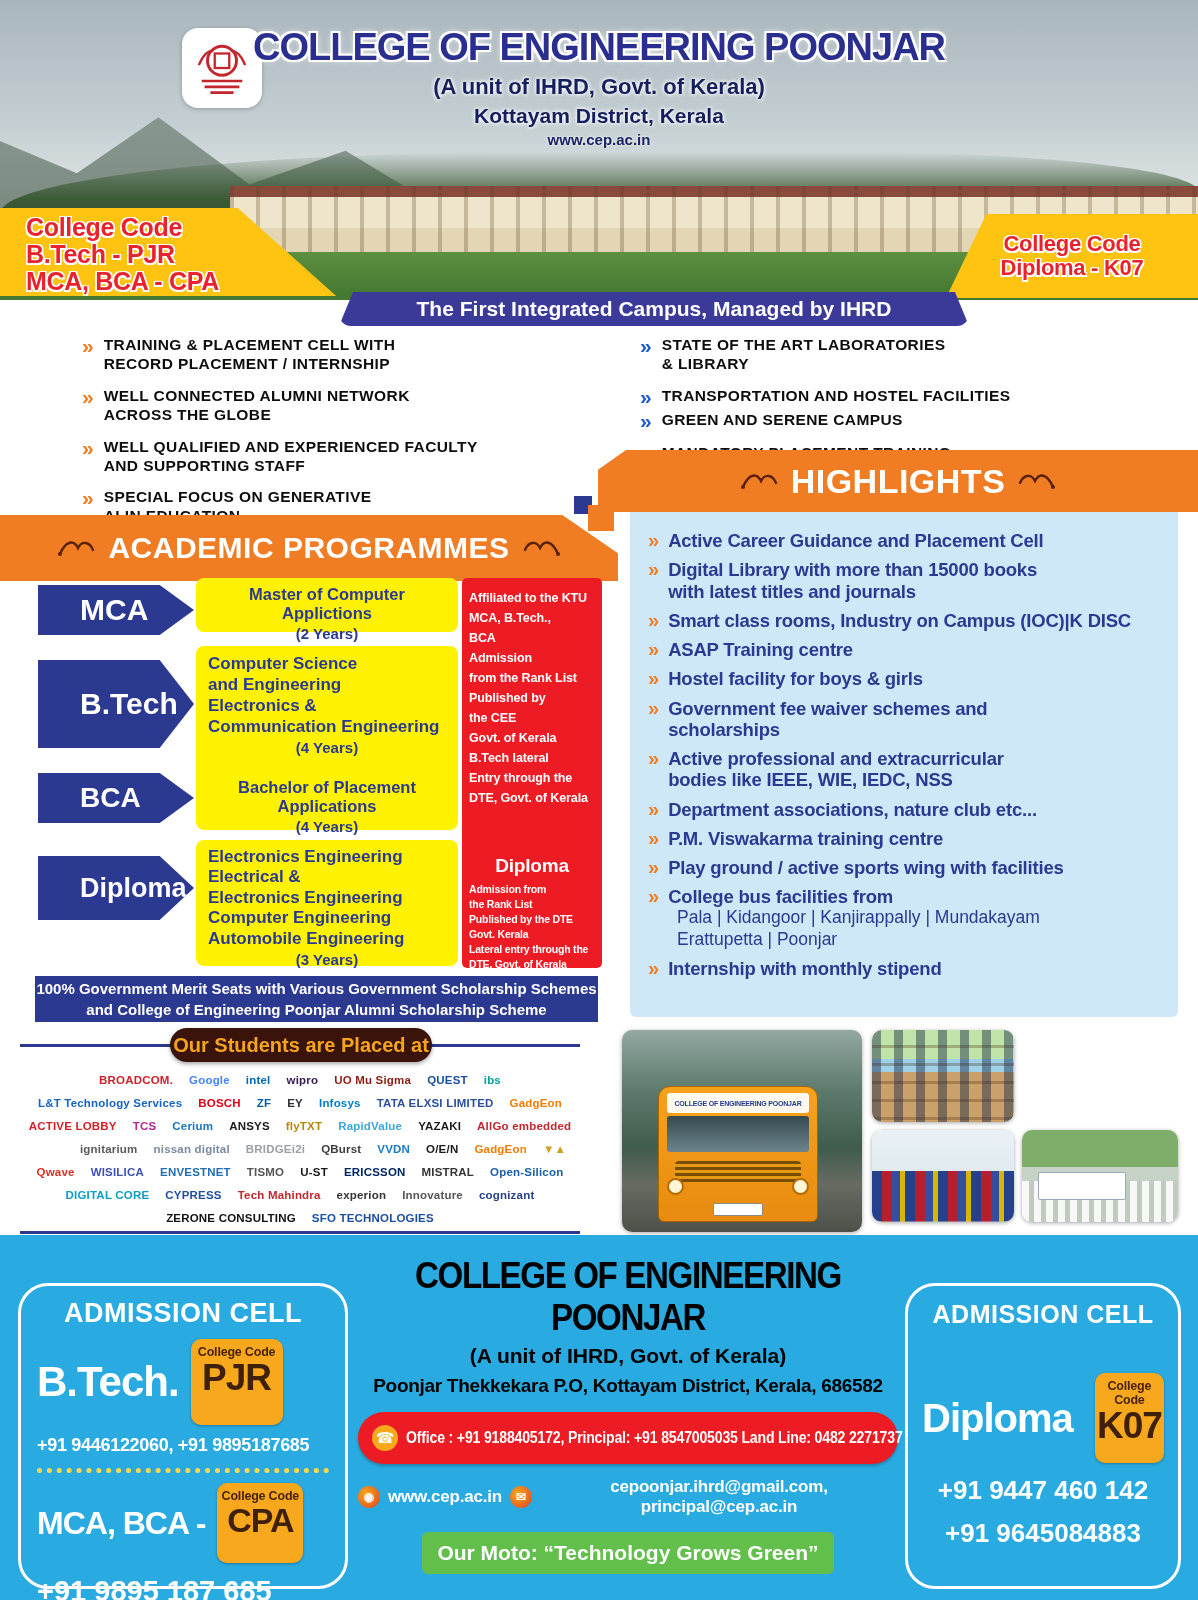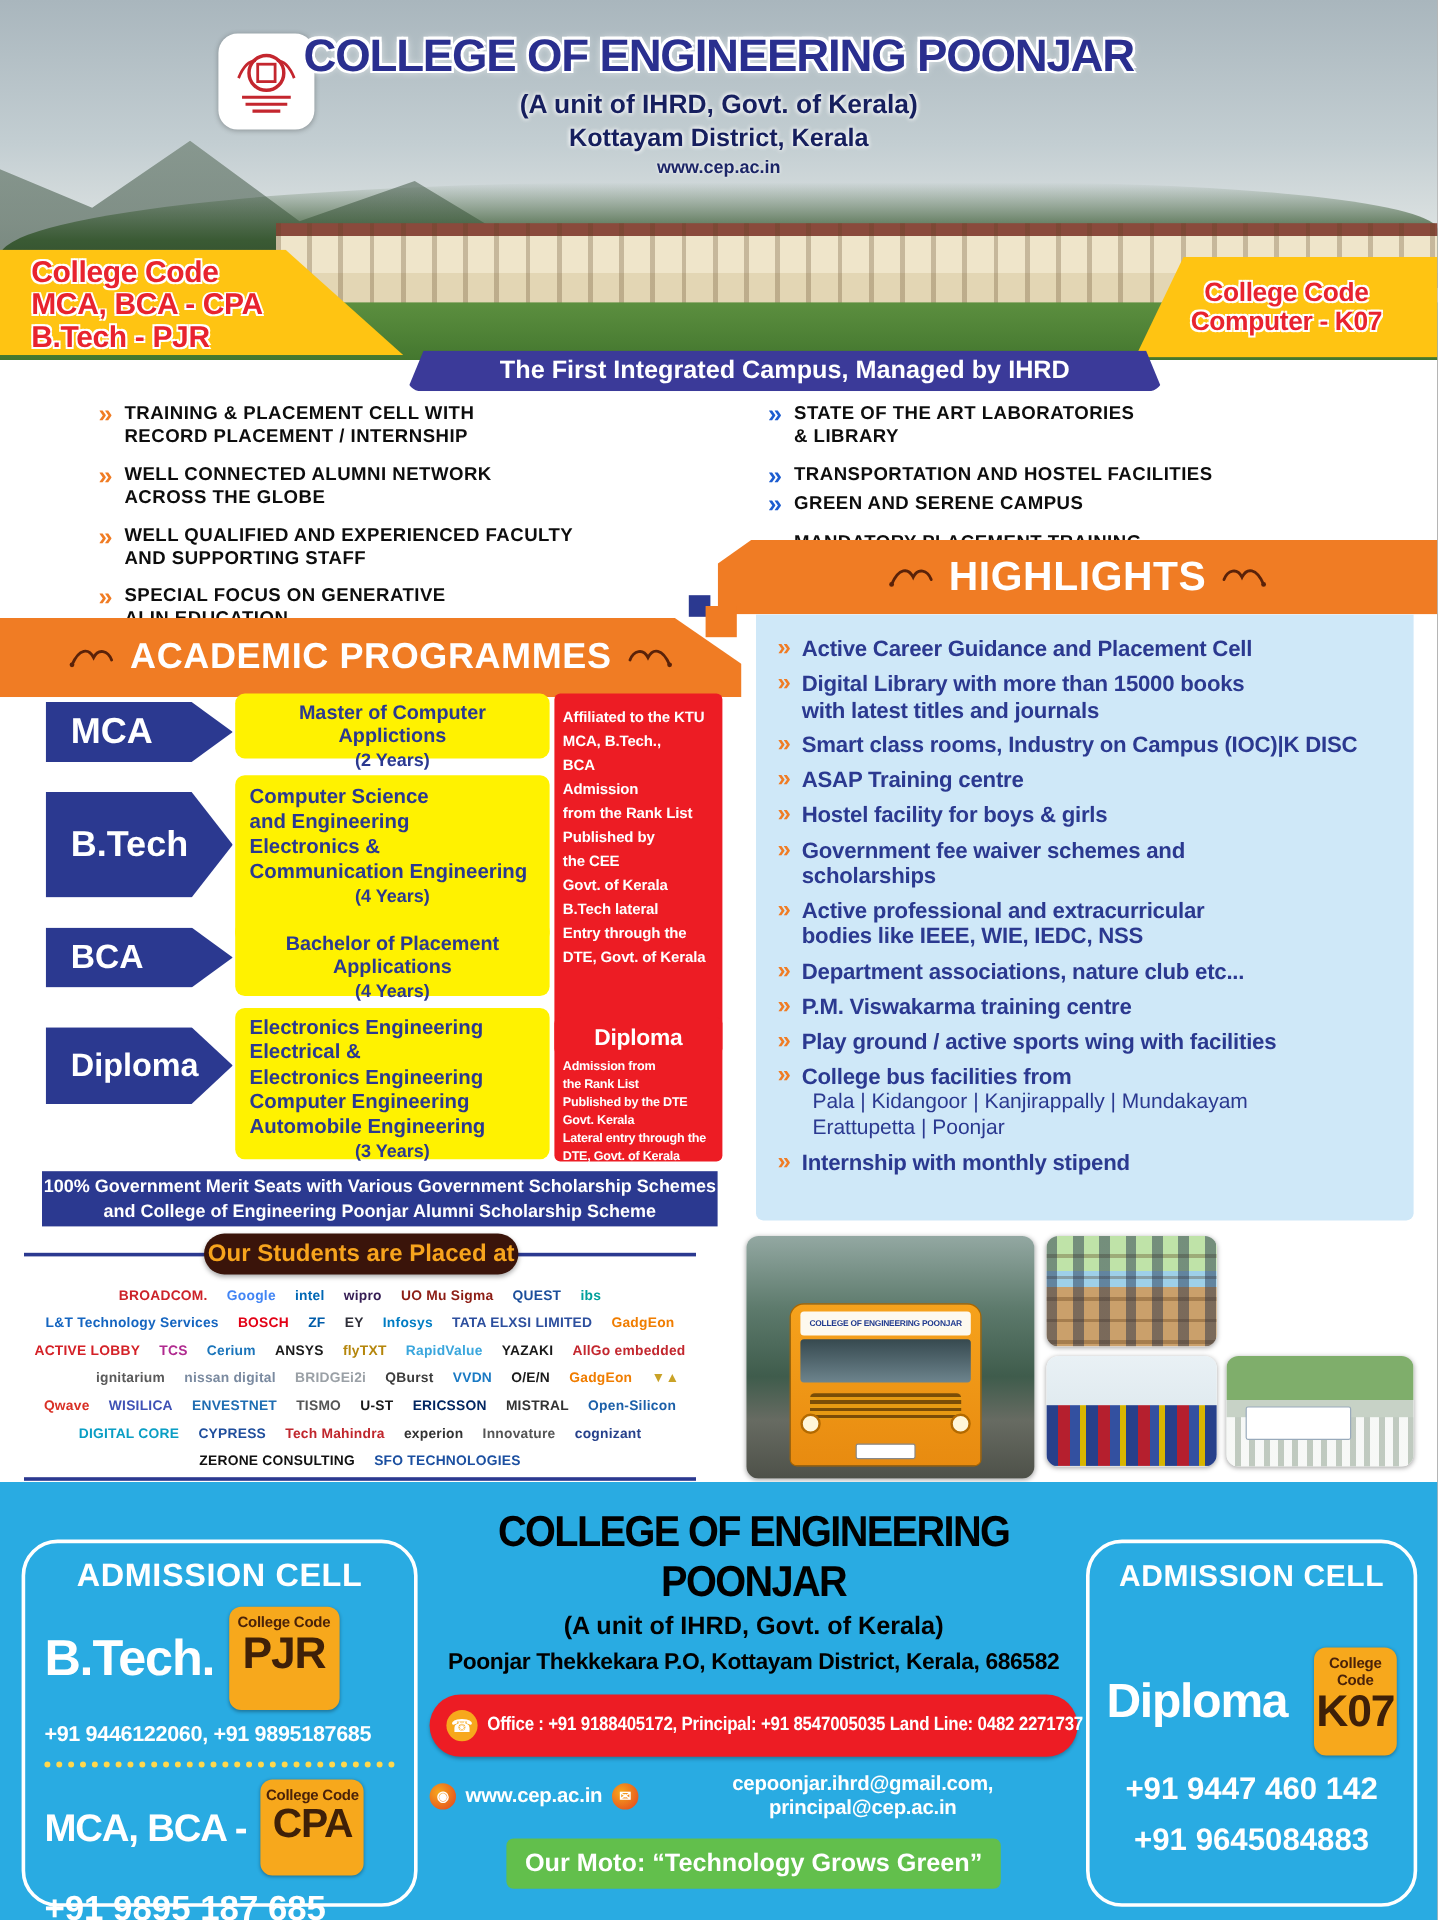--- a/index.html
+++ b/index.html
@@ -70,21 +70,21 @@
   .hl-item .arr{color:#f07c24;font-weight:bold;font-size:20px;line-height:1;}
   .hl-item .txt{color:#2b3990;font-weight:bold;font-size:18.5px;line-height:1.15;letter-spacing:-0.2px;}
   .hl-sub{color:#2b3990;font-size:17.5px;font-weight:normal;padding-left:29px;margin:-3px 0 8px;line-height:1.25;}
 
   
   .ac-band{position:absolute;left:0;top:515px;width:618px;height:66px;background:#f07c24;
     clip-path:polygon(0 0,91% 0,100% 58%,100% 100%,0 100%);
     display:flex;align-items:center;justify-content:center;gap:12px;}
   .ac-band .t{color:#fff;font-weight:bold;font-size:30px;letter-spacing:.5px;}
   .parrow{position:absolute;background:#2b3990;color:#fff;font-weight:bold;display:flex;
-    align-items:center;padding-left:21px;box-sizing:border-box;
+    align-items:center;padding-left:42px;box-sizing:border-box;
     clip-path:polygon(0 0,78% 0,100% 50%,78% 100%,0 100%);}
   .ybox{position:absolute;left:196px;width:262px;background:#fff200;border-radius:8px;
     color:#2b3990;font-weight:bold;box-sizing:border-box;padding:7px 12px;}
   .ybox .dur{text-align:center;font-size:15px;margin-top:2px;}
   .rbox{position:absolute;left:462px;width:140px;background:#ed1c24;border-radius:5px;color:#fff;
     font-weight:bold;box-sizing:border-box;}
   .rbox.ktu{top:578px;height:301px;padding:10px 7px;font-size:12.5px;line-height:1.6;letter-spacing:-0.1px;}
   .rbox.dip{top:848px;height:120px;padding:5px 7px;font-size:10.5px;line-height:1.42;letter-spacing:-0.2px;}
   .rbox.dip .dt{text-align:center;font-size:19px;margin-bottom:2px;}
   .merit{position:absolute;left:35px;top:976px;width:563px;height:46px;background:#2b3990;color:#fff;
@@ -198,26 +198,26 @@
       <path d="M4 18 Q8 8 14 8 M36 18 Q32 8 26 8" stroke="#c4262e" stroke-width="1.6" fill="none"></path>
     </svg>
   </div>
   <div class="h-title">COLLEGE OF ENGINEERING POONJAR</div>
   <div class="h-sub">(A unit of IHRD, Govt. of Kerala)</div>
   <div class="h-loc">Kottayam District, Kerala</div>
   <div class="h-web">www.cep.ac.in</div>
 
   <div class="code-left">
     <div>College Code</div>
+    <div>B.Tech - PJR</div>
     <div>MCA, BCA - CPA</div>
-    <div>B.Tech - PJR</div>
   </div>
   <div class="code-right">
     <div>College Code</div>
-    <div>Computer - K07</div>
+    <div>Diploma - K07</div>
   </div>
   <div class="ribbon">The First Integrated Campus, Managed by IHRD</div>
 
   <div class="feats feats-left">
     <div class="feat">
       <span class="arr">»</span>
       <span class="txt pre">TRAINING &amp; PLACEMENT CELL WITH
 RECORD PLACEMENT / INTERNSHIP</span>
       </div>
     <div class="feat">

